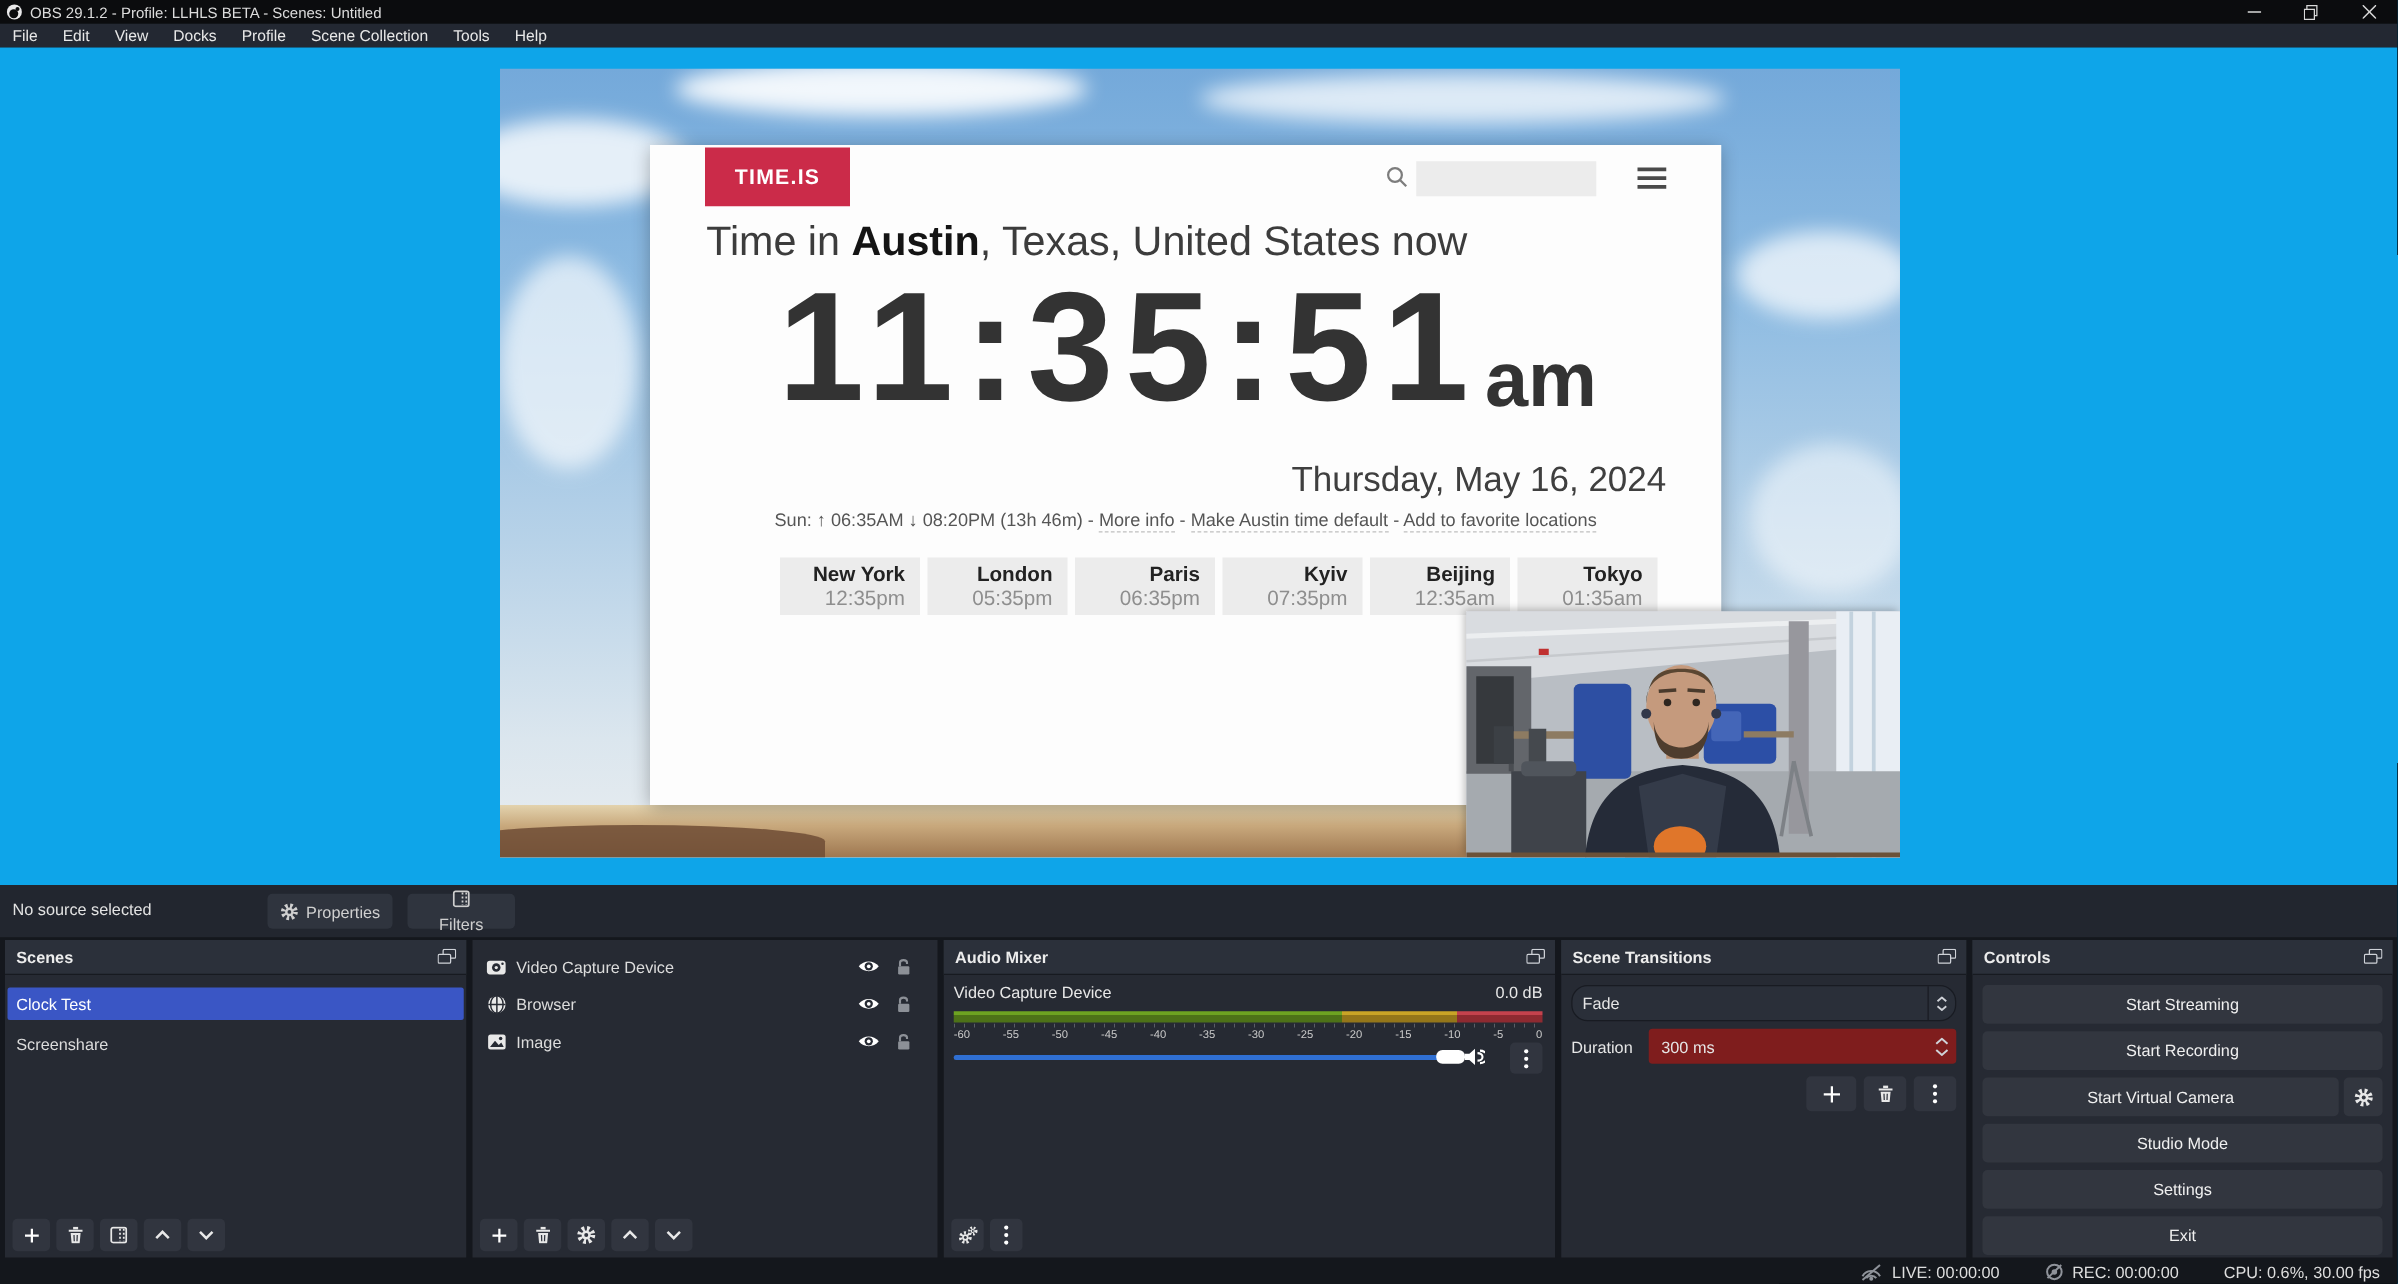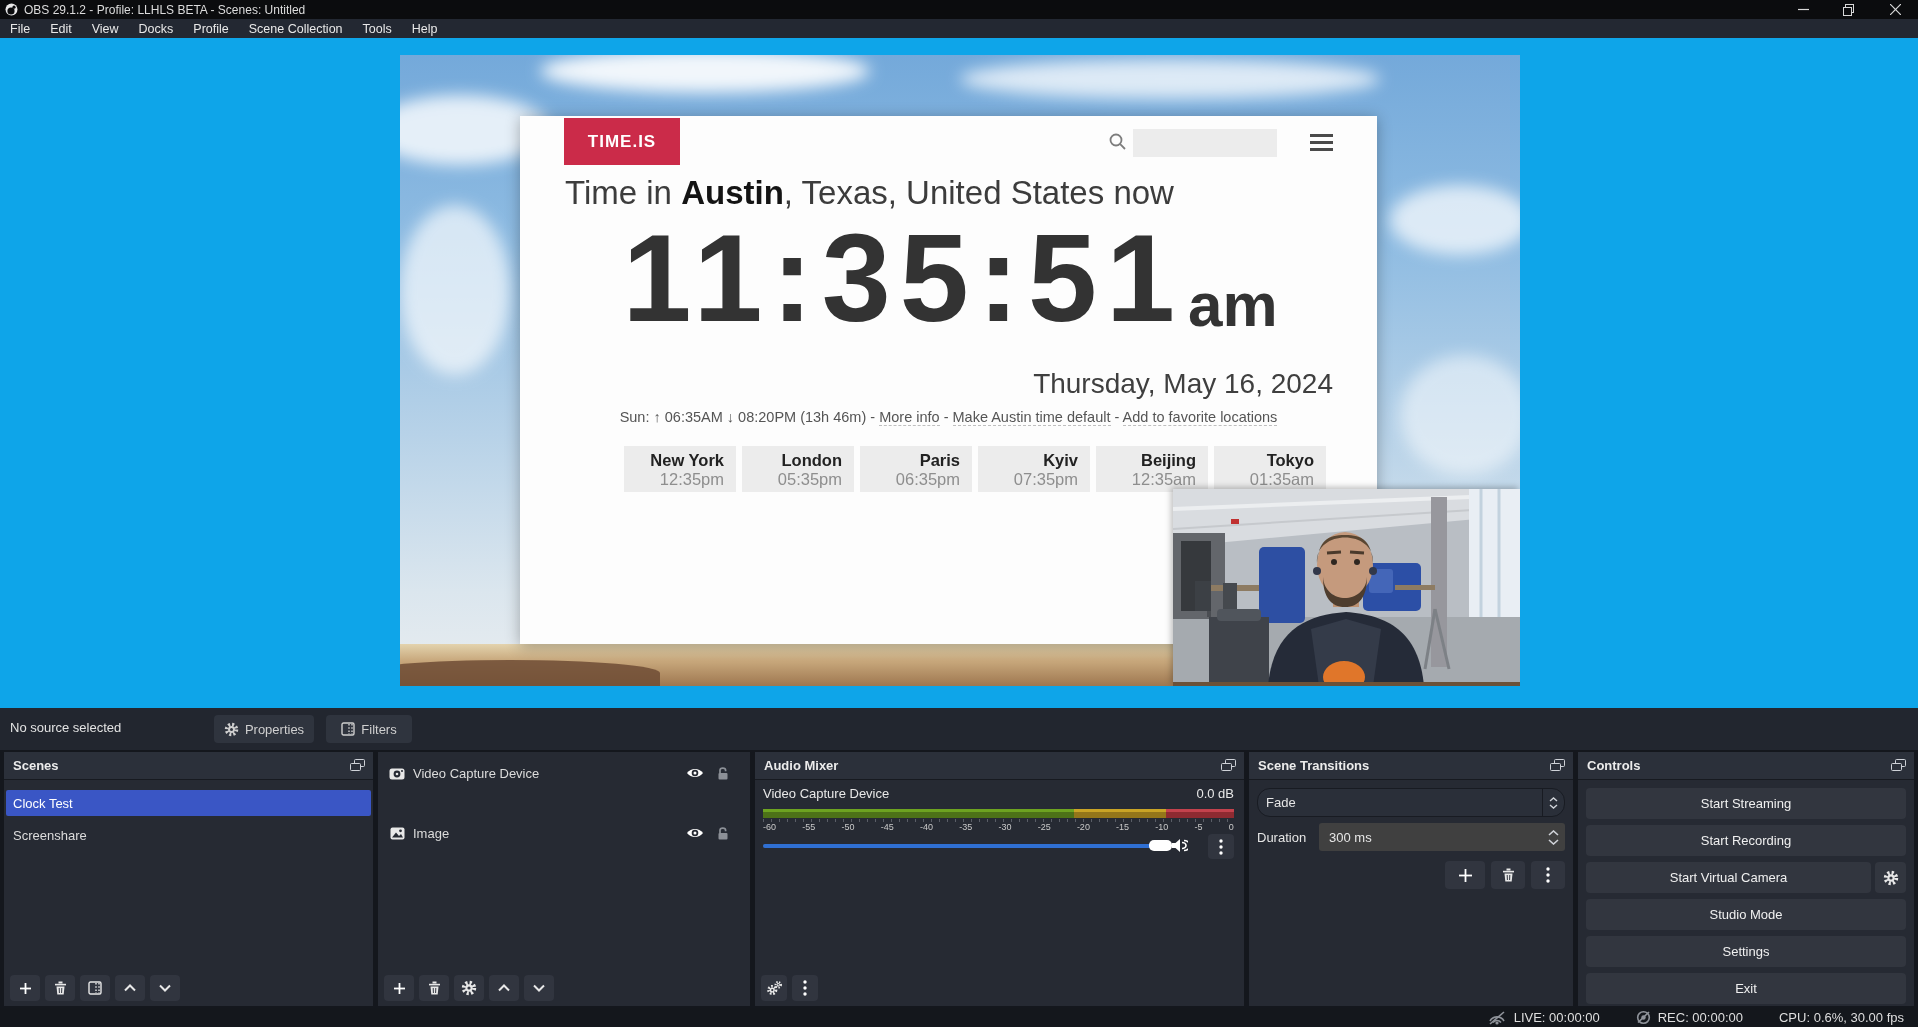--- a/index.html
+++ b/index.html
@@ -52,21 +52,21 @@
   .ti-city .t{font-size:16.5px;color:#8e8e8e;display:block;line-height:19px;}
 
   
   .webcam{position:absolute;left:773px;top:434px;width:347px;height:197px;box-shadow:-2px -2px 6px rgba(0,0,0,.25);}
 
   
   .selbar{position:absolute;top:708px;left:0;width:1918px;height:42px;background:#22262f;}
   .selbar .status{position:absolute;left:10px;top:12px;font-size:13px;color:#e3e3e3;}
   .tool-btn{position:absolute;top:7px;height:28px;background:#2f343e;border:none;border-radius:4px;color:#cfcfcf;font-size:13px;display:flex;align-items:center;justify-content:center;gap:6px;font-family:inherit;}
   .btn-props{left:214px;width:100px;}
-  .btn-filters{left:326px;width:86px;}
+  .btn-filters{left:326px;width:86px;flex-direction:column;}
 
   
   .docks{position:absolute;top:750px;left:0;width:1918px;height:258px;background:#14171d;}
   .panel{position:absolute;top:2px;height:254px;background:#262a33;display:flex;flex-direction:column;}
   .p-scenes{left:4px;width:369px;}
   .p-sources{left:378px;width:372px;}
   .p-audio{left:755px;width:489px;}
   .p-trans{left:1249px;width:324px;}
   .p-controls{left:1578px;width:336px;}
   .panel-header{height:27px;background:#2b303a;border-bottom:1px solid #171a20;display:flex;align-items:center;flex:none;}
@@ -96,21 +96,21 @@
   .mix-fill{position:absolute;left:0;top:0;width:96%;height:4px;background:var(--slider-blue,#2f6fd3);border-radius:2px;}
   .mix-handle{position:absolute;left:386px;top:3px;width:23px;height:11px;background:#fff;border-radius:5px;}
   .mix-speaker{position:absolute;right:46px;top:1px;display:flex;}
   .mix-dots{position:absolute;right:0;top:-3px;width:26px;height:25px;background:#31353f;border:none;border-radius:4px;display:flex;align-items:center;justify-content:center;}
 
   
   .tr-combo{position:absolute;top:8px;left:8px;right:8px;height:27px;background:#2a2f39;border:1px solid #181b22;border-radius:13px;display:flex;align-items:center;}
   .tr-combo .val{font-size:13px;color:#e6e6e6;margin-left:8px;}
   .tr-combo .spin{margin-left:auto;width:21px;align-self:stretch;border-left:1px solid #181b22;display:flex;flex-direction:column;align-items:center;justify-content:center;gap:2px;}
   .tr-dur-label{position:absolute;top:50px;left:8px;font-size:13px;color:#e6e6e6;}
-  .tr-spinbox{position:absolute;top:43px;left:70px;right:8px;height:28px;background:#404040;border-radius:3px;display:flex;align-items:center;}
+  .tr-spinbox{position:absolute;top:43px;left:70px;right:8px;height:28px;background:#7f1d1d;border-radius:3px;display:flex;align-items:center;}
   .tr-spinbox .val{font-size:13px;color:#e6e6e6;margin-left:10px;}
   .tr-spinbox .spin{margin-left:auto;margin-right:6px;display:flex;flex-direction:column;gap:3px;align-items:center;}
   .tr-actions{position:absolute;top:81px;right:8px;display:flex;gap:6px;}
   .tr-actions .tb-btn.wide{width:40px;height:28px;}
   .tr-actions .tb-btn{height:28px;width:34px;}
 
   
   .ctl-stack{position:absolute;top:8px;left:8px;right:8px;display:flex;flex-direction:column;gap:6px;}
   .ctl-btn{height:31px;background:#32363f;border:none;border-radius:4px;color:#f0f0f0;font-size:13px;font-family:inherit;}
   .ctl-row{display:flex;gap:4px;}
@@ -387,20 +387,44 @@
                 <circle cx="9" cy="6" r="1.5" fill="#fff"></circle>
               </svg>
             </span>
           <span class="lock">
               <svg width="12" height="14">
                 <path d="M3,7 V4.2 C3,1.4 8.6,1.4 8.6,4.2 V5.2" fill="none" stroke="#8c9097" stroke-width="1.7"></path>
                 <rect x="1.5" y="7" width="9" height="6.5" rx="1" fill="#8c9097"></rect>
               </svg>
             </span>
         </div>
+        <div class="list-row src-row" style="top:38px;">
+          <span class="s-icon">
+              <svg width="15" height="15">
+                <circle cx="7.5" cy="7.5" r="7" fill="#e8e8e8"></circle>
+                <path d="M7.5,0.5 a5,7 0 0 0 0,14 a5,7 0 0 0 0,-14" fill="none" stroke="#262a33" stroke-width="1.2"></path>
+                <line x1="0.5" y1="7.5" x2="14.5" y2="7.5" stroke="#262a33" stroke-width="1.2"></line>
+                <line x1="7.5" y1="0.5" x2="7.5" y2="14.5" stroke="#262a33" stroke-width="1.2"></line>
+              </svg>
+            </span>
+          <span class="lbl">Browser</span>
+          <span class="eye">
+              <svg width="18" height="12">
+                <path d="M1,6 C5,0.8 13,0.8 17,6 C13,11.2 5,11.2 1,6 Z" fill="#fff"></path>
+                <circle cx="9" cy="6" r="3.3" fill="#262a33"></circle>
+                <circle cx="9" cy="6" r="1.5" fill="#fff"></circle>
+              </svg>
+            </span>
+          <span class="lock">
+              <svg width="12" height="14">
+                <path d="M3,7 V4.2 C3,1.4 8.6,1.4 8.6,4.2 V5.2" fill="none" stroke="#8c9097" stroke-width="1.7"></path>
+                <rect x="1.5" y="7" width="9" height="6.5" rx="1" fill="#8c9097"></rect>
+              </svg>
+            </span>
+        </div>
         <div class="list-row src-row" style="top:68px;">
           <span class="s-icon">
               <svg width="15" height="13">
                 <rect x="0.5" y="0.5" width="14" height="12" rx="2" fill="#e8e8e8"></rect>
                 <path d="M2,10.5 L6,5.5 L9,9 L11,7 L13,10.5 Z" fill="#262a33"></path>
                 <circle cx="10.5" cy="3.8" r="1.4" fill="#262a33"></circle>
               </svg>
             </span>
           <span class="lbl">Image</span>
           <span class="eye">

